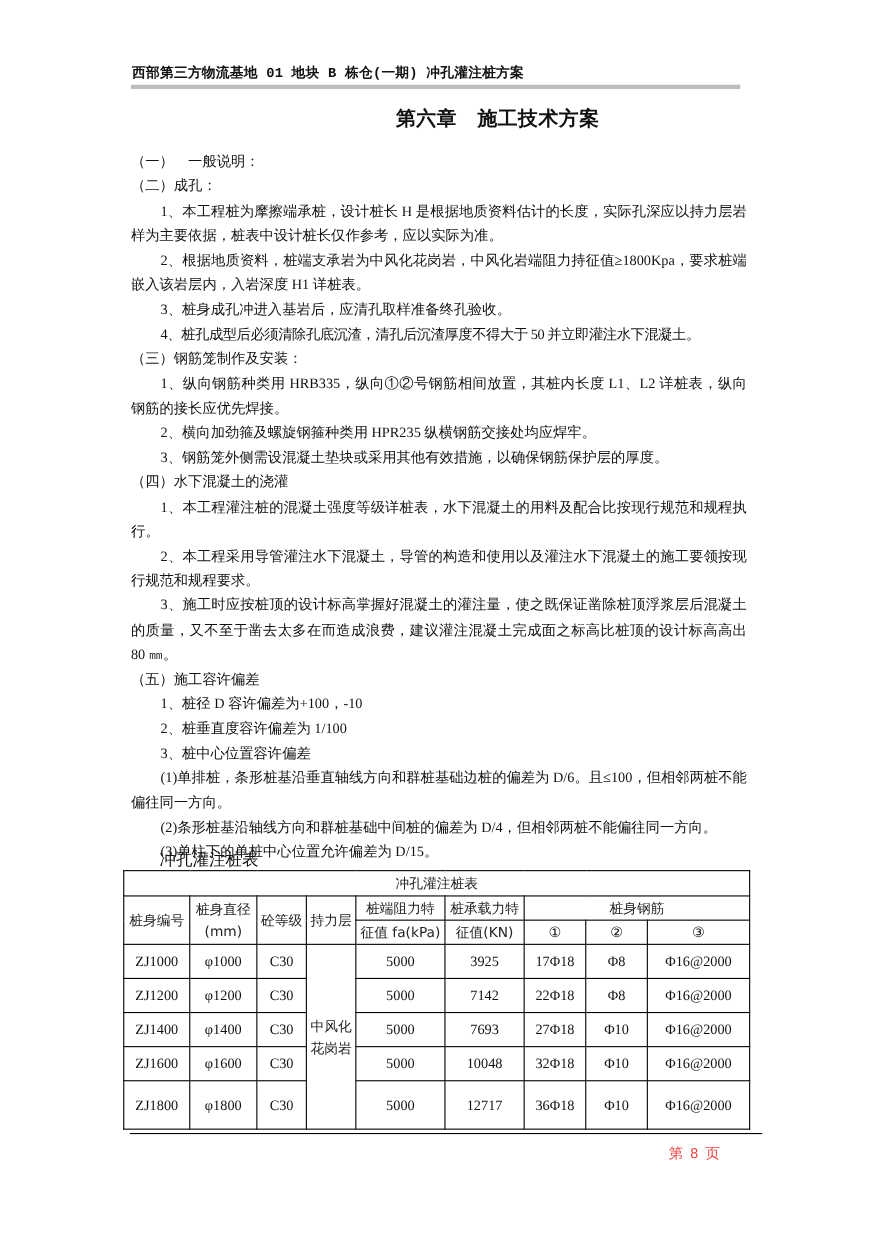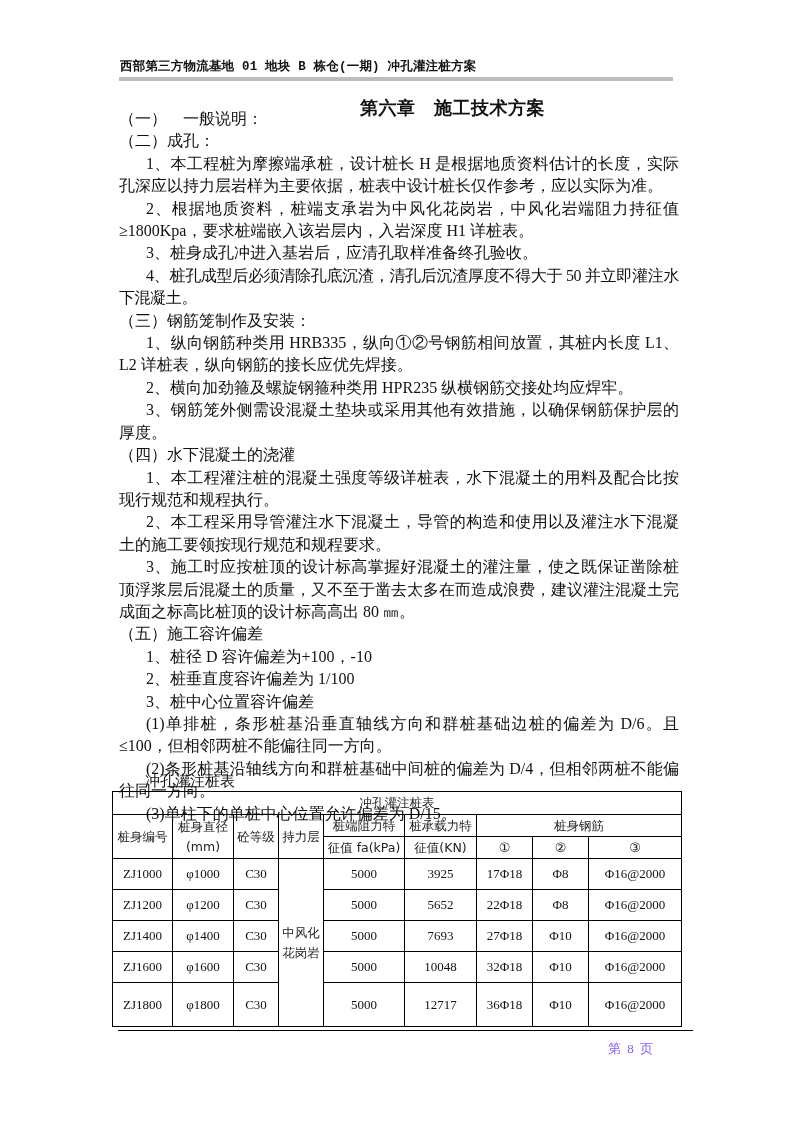--- a/index.html
+++ b/index.html
@@ -3,30 +3,30 @@
 <meta charset="utf-8">
 <style>
   html, body { margin: 0; padding: 0; background: #ffffff; }
   body { width: 793px; height: 1122px; position: relative; overflow: hidden;
          font-family: "Liberation Serif", "DejaVu Serif", serif; color: #111; }
   .hdr-title { position: absolute; left: 120px; top: 58px; font-family: Liberation Mono, monospace;
                font-size: 12.5px; font-weight: bold; letter-spacing: 0.2px; color: #111; }
   .hdr-bar { position: absolute; left: 119px; top: 77px; width: 554px; height: 4px; background: #bdbdbd; }
   .chapter { position: absolute; left: 16px; width: 793px; top: 96px; text-align: center;
              font-family: "DejaVu Sans", sans-serif; font-weight: bold; font-size: 18px; letter-spacing: 0.5px; margin-left: 40px; }
-  .body { position: absolute; left: 119px; top: 108px; width: 560px; font-size: 16px; line-height: 22.4px; }
+  .body { position: absolute; left: 119px; top: 136px; width: 560px; font-size: 13px; line-height: 22.4px; }
   .body p { margin: 0; text-align: justify; }
   .ind { text-indent: 27px; }
   .sec { text-indent: 0; }
   .tbl-caption { position: absolute; left: 145px; top: 772px; font-family: "DejaVu Sans", sans-serif; font-size: 15px; }
   table.pile { position: absolute; left: 112px; top: 791px; border-collapse: collapse; font-size: 13px; }
   table.pile td { border: 1px solid #000; text-align: center; vertical-align: middle; padding: 0; line-height: 20px; }
   table.pile td.zh { font-family: "DejaVu Sans", sans-serif; font-size: 12.5px; color: #222; }
   .footer-line { position: absolute; left: 118px; top: 1030px; width: 575px; height: 1px; background: #000; }
-  .page-no { position: absolute; left: 608px; top: 1040px; font-size: 13px; font-family: Liberation Serif, serif; color: #8b5cf6; word-spacing: 3px; }
+  .page-no { position: absolute; left: 608px; top: 1040px; font-size: 13px; font-family: Liberation Sans, sans-serif; color: #ef4444; word-spacing: 3px; }
 </style>
 </head>
 <body>
 
 <div class="hdr-title">西部第三方物流基地 01 地块 B 栋仓(一期) 冲孔灌注桩方案</div>
 <div class="hdr-bar"></div>
 
 <div class="chapter">第六章　施工技术方案</div>
 
 <div class="body">
@@ -101,21 +101,21 @@
     <td>3925</td>
     <td>17Φ18</td>
     <td>Φ8</td>
     <td>Φ16@2000</td>
   </tr>
   <tr style="height:31px">
     <td>ZJ1200</td>
     <td>φ1200</td>
     <td>C30</td>
     <td>5000</td>
-    <td>5652</td>
+    <td>7142</td>
     <td>22Φ18</td>
     <td>Φ8</td>
     <td>Φ16@2000</td>
   </tr>
   <tr style="height:31px">
     <td>ZJ1400</td>
     <td>φ1400</td>
     <td>C30</td>
     <td>5000</td>
     <td>7693</td>

